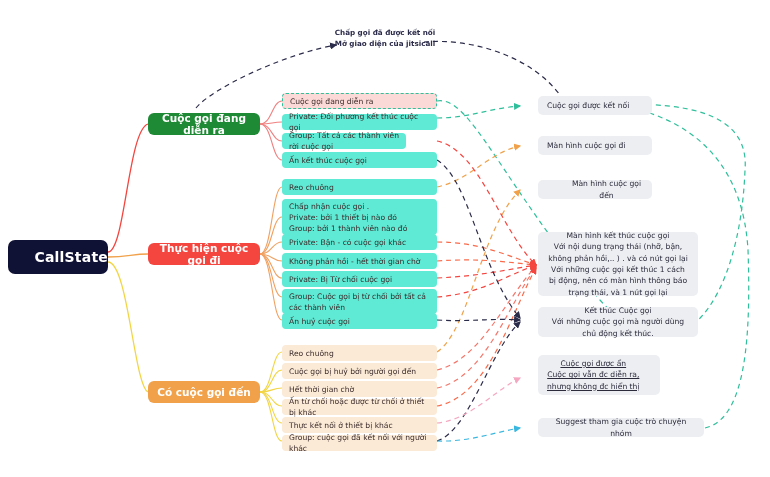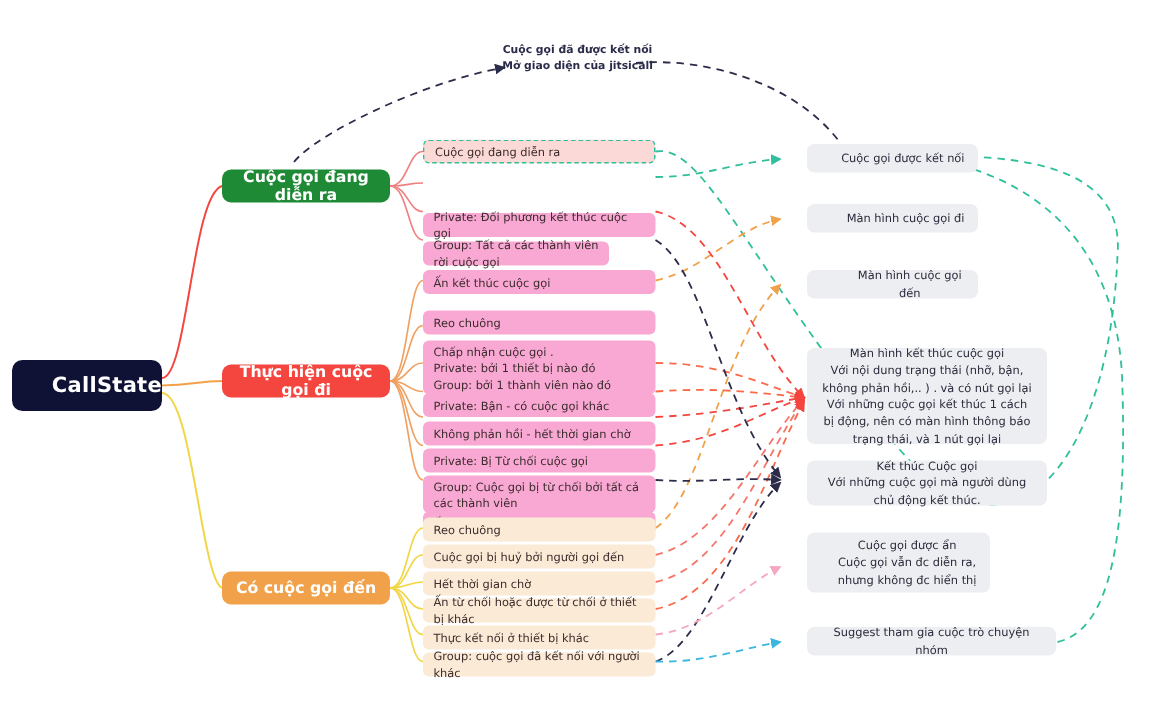--- a/index.html
+++ b/index.html
@@ -32,32 +32,32 @@
   .branch-green{left:148px;top:113px;width:112px;background:#1e8a35;}
   .branch-red{left:148px;top:243px;width:112px;background:#f4453f;}
   .branch-orange{left:148px;top:381px;width:112px;background:#f0a14a;}
 
   
   .leaf{
     border-radius:4px;font-size:7.6px;color:#3b2b2b;
     padding:4px 7px;line-height:1.45;box-sizing:border-box;
     display:flex;align-items:center;
   }
-  .leaf-pink{background:#f9a8d4;margin-top:28px;}
+  .leaf-pink{background:#5eead4;}
   .leaf-tan{background:#faead6;}
   .leaf-active{
     background:#fbd9d6;border:1.4px dashed #2fbf9a;
   }
 
   
   .card{
     background:#eceef1;border-radius:5px;color:#2b2b3c;
     font-size:7.6px;line-height:1.5;padding:5px 9px;
     box-sizing:border-box;text-align:center;
-    display:flex;align-items:center;justify-content:flex-end;
+    display:flex;align-items:center;justify-content:flex-start;
   }
 
   
   .annot{
     position:absolute;left:330px;top:28px;width:110px;
     font-size:7.2px;color:#2b2b4a;line-height:1.5;text-align:center;
     font-weight:bold;
   }
 </style>
 </head>
@@ -151,21 +151,21 @@
       <path d="M196,108 C210,90 280,55 336,45" stroke="#2b2b4a" marker-end="url(#ah-navy)"></path>
       <path d="M424,42 C470,38 530,55 560,95" stroke="#2b2b4a"></path>
     </g>
   </svg>
 
   <div class="node root">
     <span>CallState</span>
   </div>
 
   <div class="annot">
-    <div>Cuộc gọi đã được kết nối</div>
+    <div>Chấp gọi đã được kết nối</div>
     <div>Mở giao diện của jitsicall</div>
   </div>
 
   <div class="node branch branch-green">
     <span>Cuộc gọi đang diễn ra</span>
   </div>
   <div class="node branch branch-red">
     <span>Thực hiện cuộc gọi đi</span>
   </div>
   <div class="node branch branch-orange">
@@ -240,21 +240,21 @@
   <div class="node card" style="left:538px;top:232px;width:160px;height:64px;white-space:pre-line;">
     <span style="white-space:pre-line;">Màn hình kết thúc cuộc gọi
 Với nội dung trạng thái (nhỡ, bận, không phản hồi,.. ) . và có nút gọi lại
 Với những cuộc gọi kết thúc 1 cách bị động, nên có màn hình thông báo trạng thái, và 1 nút gọi lại</span>
   </div>
   <div class="node card" style="left:538px;top:307px;width:160px;height:30px;white-space:pre-line;">
     <span style="white-space:pre-line;">Kết thúc Cuộc gọi
 Với những cuộc gọi mà người dùng chủ động kết thúc.</span>
   </div>
   <div class="node card" style="left:538px;top:355px;width:122px;height:40px;white-space:pre-line;">
-    <span style="white-space:pre-line;">Cuộc gọi được ẩn
+    <span style="white-space:pre-line;text-decoration:underline;">Cuộc gọi được ẩn
 Cuộc gọi vẫn đc diễn ra,
 nhưng không đc hiển thị</span>
   </div>
   <div class="node card" style="left:538px;top:418px;width:166px;height:19px;">
     <span>Suggest tham gia cuộc trò chuyện nhóm</span>
   </div>
 
 </div>
 
 </body></html>

